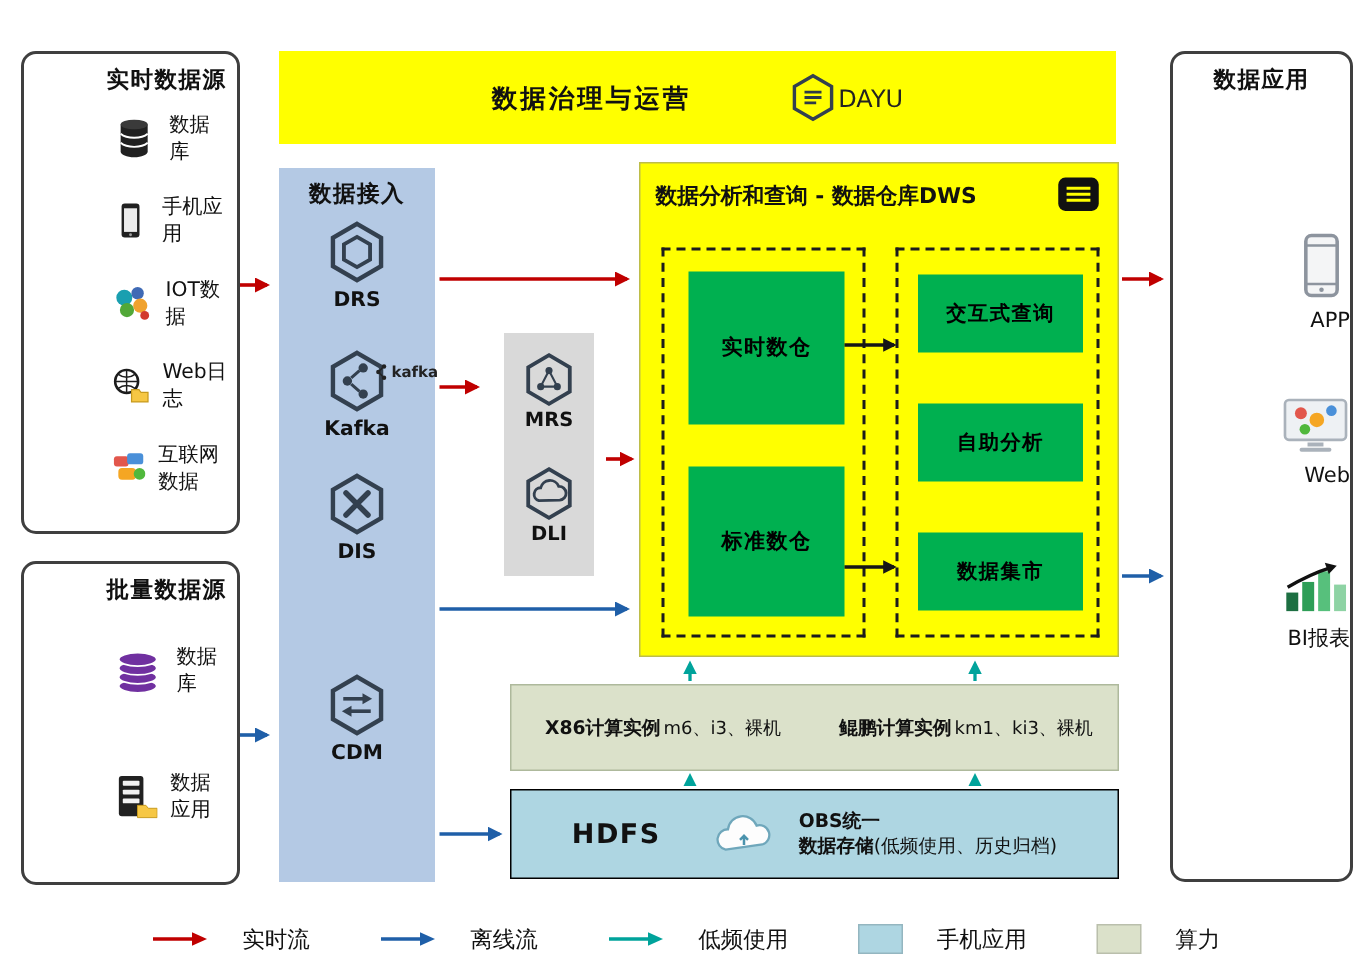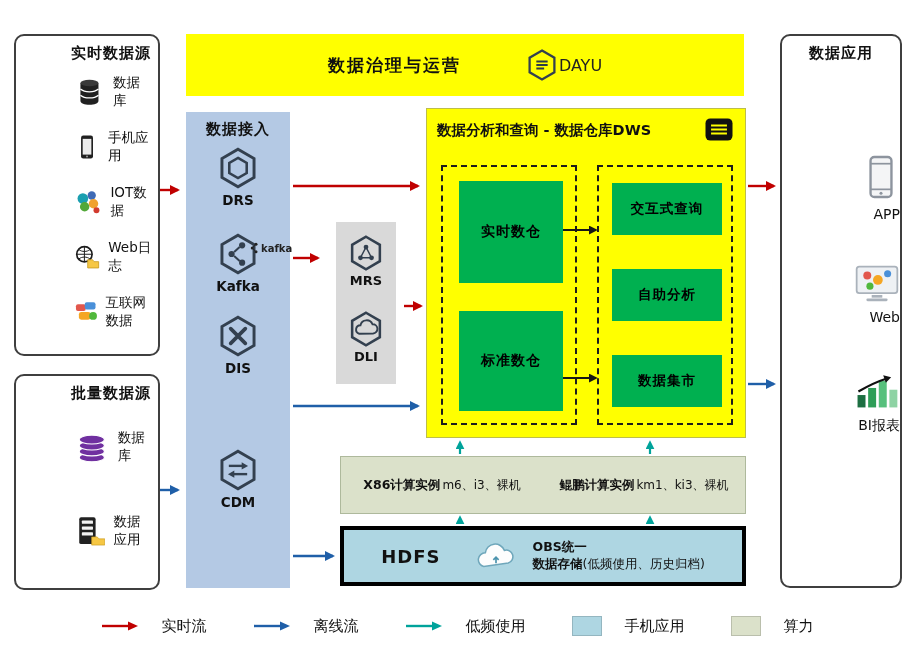--- a/index.html
+++ b/index.html
@@ -29,21 +29,21 @@
   .dws-icon { position:absolute; right:10px; top:7px; }
   .dashed { position:absolute; border:2px dashed #1c1c1c; }
   .gmod { position:absolute; background:#00b050; display:flex; align-items:center; justify-content:center;
           font-weight:bold; font-size:14px; color:#000000; letter-spacing:1px; }
   .compute-box { position:absolute; left:340px; top:456px; width:406px; height:58px; background:#dbe1ca;
                  border:1px solid #aeb99c; z-index:2; display:flex; }
   .compute-col { flex:1; display:flex; flex-direction:row; align-items:center; justify-content:center; gap:2px; }
   .compute-title { font-weight:bold; font-size:12.5px; }
   .compute-sub { font-size:12px; }
   .hdfs-box { position:absolute; left:340px; top:526px; width:406px; height:60px; background:#aed6e2;
-              border:4px solid #000000; z-index:2; display:flex; align-items:center; justify-content:center; gap:14px; }
+              border:1px solid #000000; z-index:2; display:flex; align-items:center; justify-content:center; gap:14px; }
   .hdfs-label { font-weight:bold; font-size:18px; letter-spacing:1px; margin-right:18px; }
   .obs-text { font-size:12.5px; line-height:1.35; }
   .obs-l1 { font-weight:bold; }
   .obs-l2 .b { font-weight:bold; }
   .apps-panel { position:absolute; left:780px; top:34px; width:122px; height:554px; border:2px solid #3f3f3f;
                 border-radius:10px; background:#fff; z-index:2; }
   .app-item { position:absolute; left:0; width:100%; display:flex; flex-direction:column; align-items:flex-end; gap:6px; }
   .app-label { font-size:14px; }
   .legend { position:absolute; left:0; top:616px; width:914px; display:flex; justify-content:center;
             align-items:center; gap:46px; z-index:2; }

